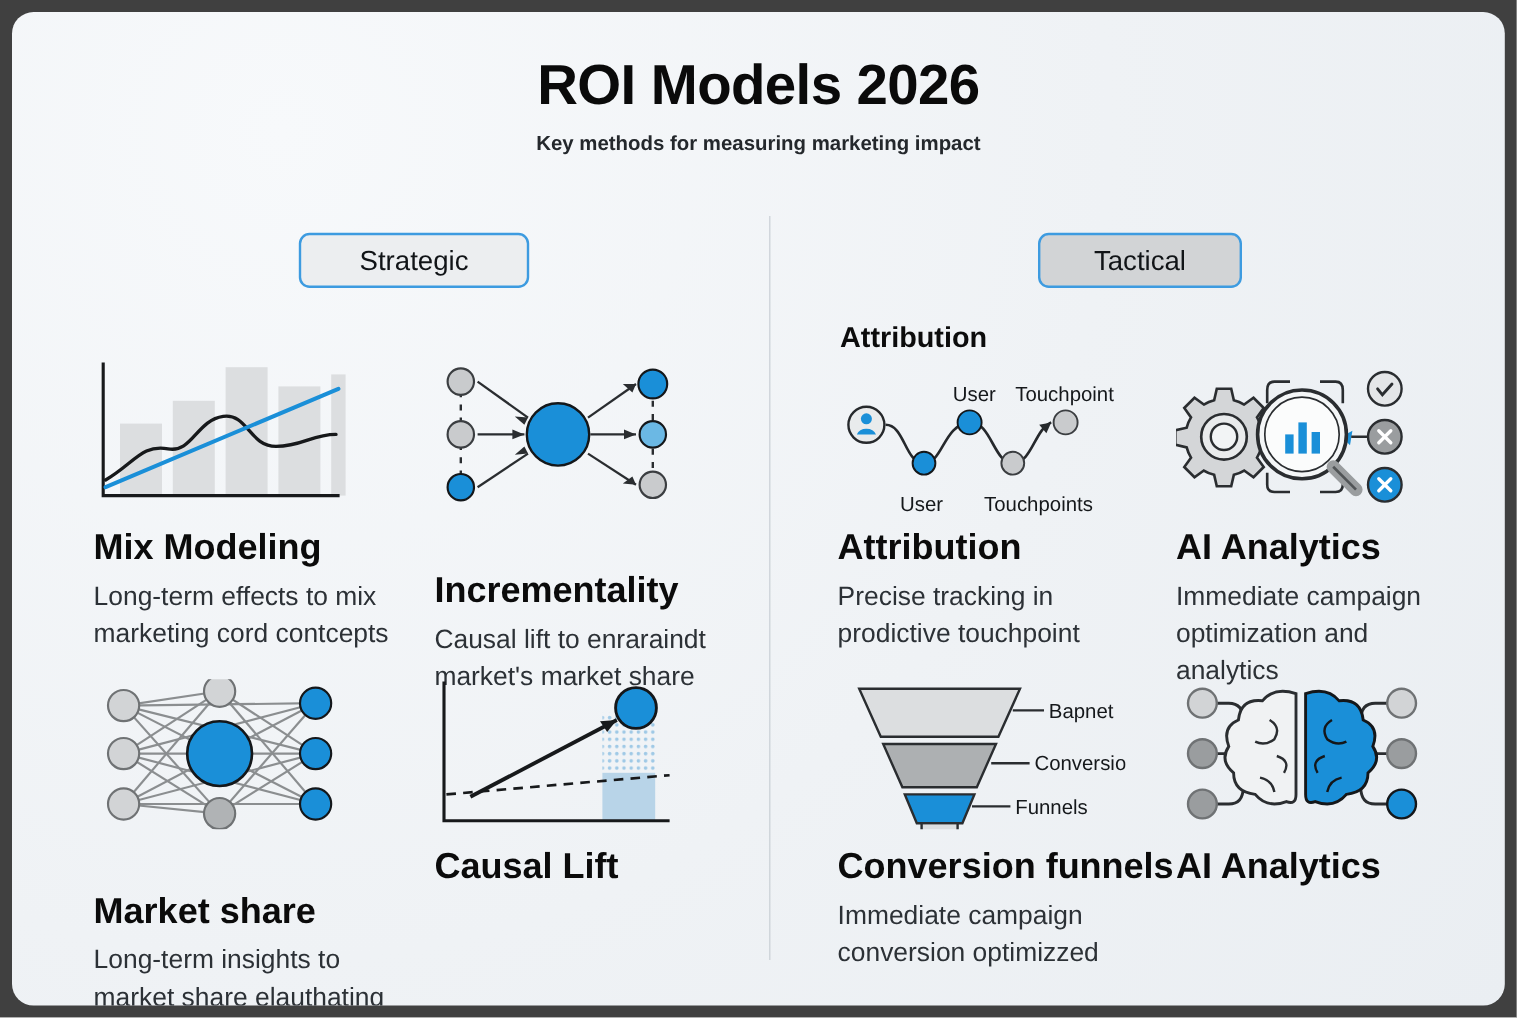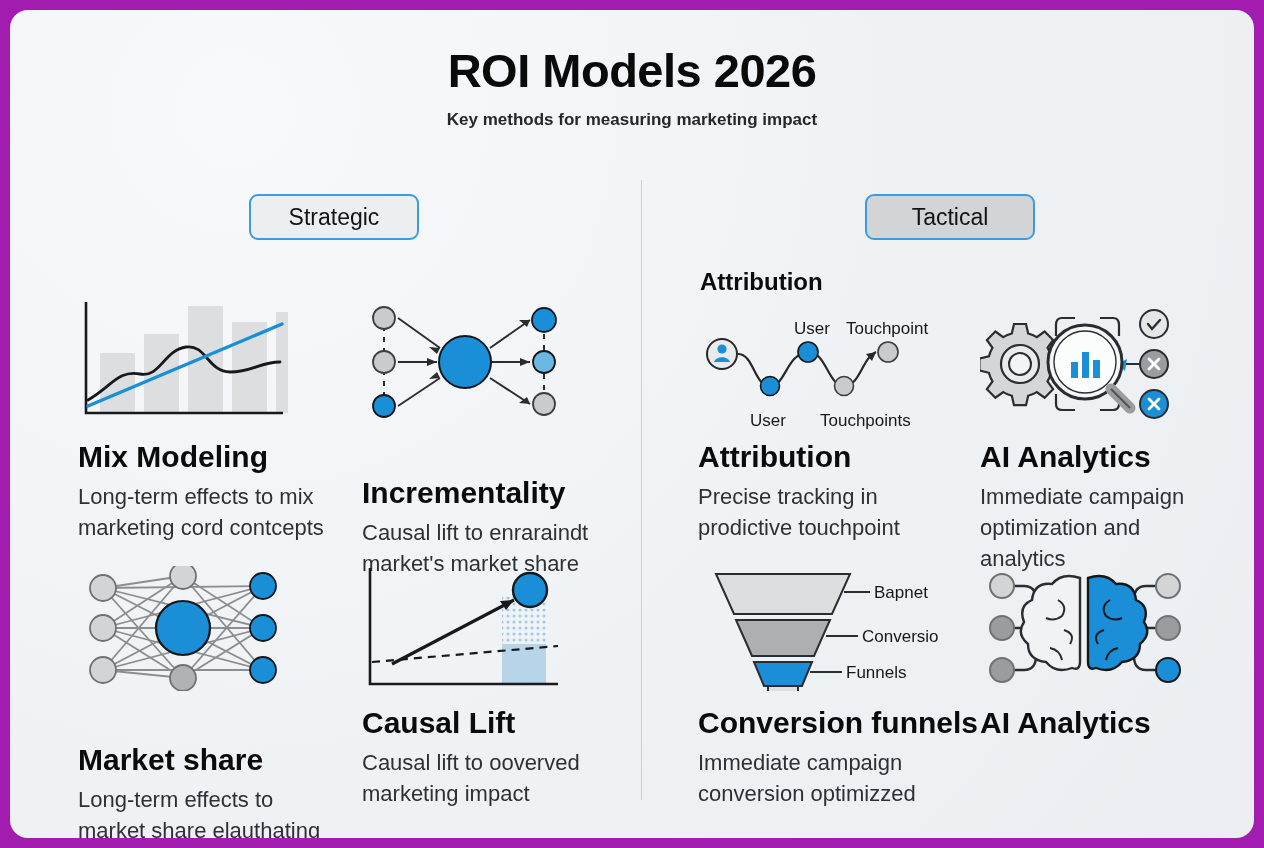--- a/index.html
+++ b/index.html
@@ -12,21 +12,21 @@
     height: 848px;
     font-family: "Liberation Sans", sans-serif;
     overflow: hidden;
   }
   #poster {
     position: relative;
     width: 1264px;
     height: 848px;
     box-sizing: border-box;
     padding: 10px;
-    background: #a21caf;
+    background: #404040;
   }
   .canvas {
     position: relative;
     width: 100%;
     height: 100%;
     box-sizing: border-box;
     border-radius: 18px;
     background:
       radial-gradient(circle at 18% 12%, #f7f9fb 0%, #eff2f5 55%, #eaeef2 100%);
     overflow: hidden;
@@ -78,21 +78,21 @@
     border: 2px solid #3d9be0;
     display: flex;
     align-items: center;
     justify-content: center;
     font-size: 23px;
     color: #111417;
     font-weight: normal;
   }
   .pill-strategic {
     left: 239px;
-    width: 170px;
+    width: 192px;
     background: #eceef0;
   }
   .pill-tactical {
     left: 855px;
     width: 170px;
     background: #d2d4d6;
   }
 
   
   .section-label {
@@ -316,21 +316,21 @@
         <circle cx="25" cy="104" r="13" fill="#d2d4d6" stroke="#6f7274" stroke-width="1.8"></circle>
         <circle cx="105" cy="10" r="13" fill="#d2d4d6" stroke="#6f7274" stroke-width="1.8"></circle>
         <circle cx="105" cy="112" r="13" fill="#b0b3b5" stroke="#6f7274" stroke-width="1.8"></circle>
         <circle cx="185" cy="20" r="13" fill="#1a8fd8" stroke="#14171a" stroke-width="1.8"></circle>
         <circle cx="185" cy="62" r="13" fill="#1a8fd8" stroke="#14171a" stroke-width="1.8"></circle>
         <circle cx="185" cy="104" r="13" fill="#1a8fd8" stroke="#14171a" stroke-width="1.8"></circle>
       </svg>
     </div>
     <div class="txt-market">
       <div class="card-title">Market share</div>
-      <div class="card-desc">Long-term effects to
+      <div class="card-desc">Long-term insights to
 market share elauthating</div>
     </div>
 
     <div class="cell cell-causal">
       <svg width="200" height="125" viewBox="0 0 200 125">
         <defs>
           <pattern id="dots" width="6" height="6" patternUnits="userSpaceOnUse">
             <circle cx="2" cy="2" r="1.5" fill="#9fc9e6"></circle>
           </pattern>
         </defs>
@@ -338,22 +338,20 @@
         <rect x="140" y="28" width="44" height="50" fill="url(#dots)"></rect>
         <path d="M8 2 L8 118 L196 118" fill="none" stroke="#17191b" stroke-width="2.6"></path>
         <path d="M10 96 L196 80" fill="none" stroke="#17191b" stroke-width="2.2" stroke-dasharray="8 6"></path>
         <path d="M30 98 L152 34" fill="none" stroke="#17191b" stroke-width="3.2"></path>
         <path d="M152 34 l-14 1 l6 9 z" fill="#17191b"></path>
         <circle cx="168" cy="24" r="17" fill="#1a8fd8" stroke="#14171a" stroke-width="2.4"></circle>
       </svg>
     </div>
     <div class="txt-causal">
       <div class="card-title">Causal Lift</div>
-      <div class="card-desc">Causal lift to ooverved
-marketing impact</div>
     </div>
 
     <div class="cell cell-funnel">
       <svg width="240" height="125" viewBox="0 0 240 125">
         <path d="M18 8 L152 8 L134 48 L36 48 z" fill="#dcdee0" stroke="#2a2d30" stroke-width="2"></path>
         <path d="M38 54 L132 54 L116 90 L54 90 z" fill="#adb0b2" stroke="#2a2d30" stroke-width="2"></path>
         <path d="M56 96 L114 96 L104 120 L66 120 z" fill="#1a8fd8" stroke="#2a2d30" stroke-width="2"></path>
         <rect x="70" y="120" width="30" height="10" fill="#dcdee0" stroke="#2a2d30" stroke-width="2"></rect>
         <line x1="146" y1="26" x2="172" y2="26" stroke="#2a2d30" stroke-width="2"></line>
         <line x1="128" y1="70" x2="160" y2="70" stroke="#2a2d30" stroke-width="2"></line>

